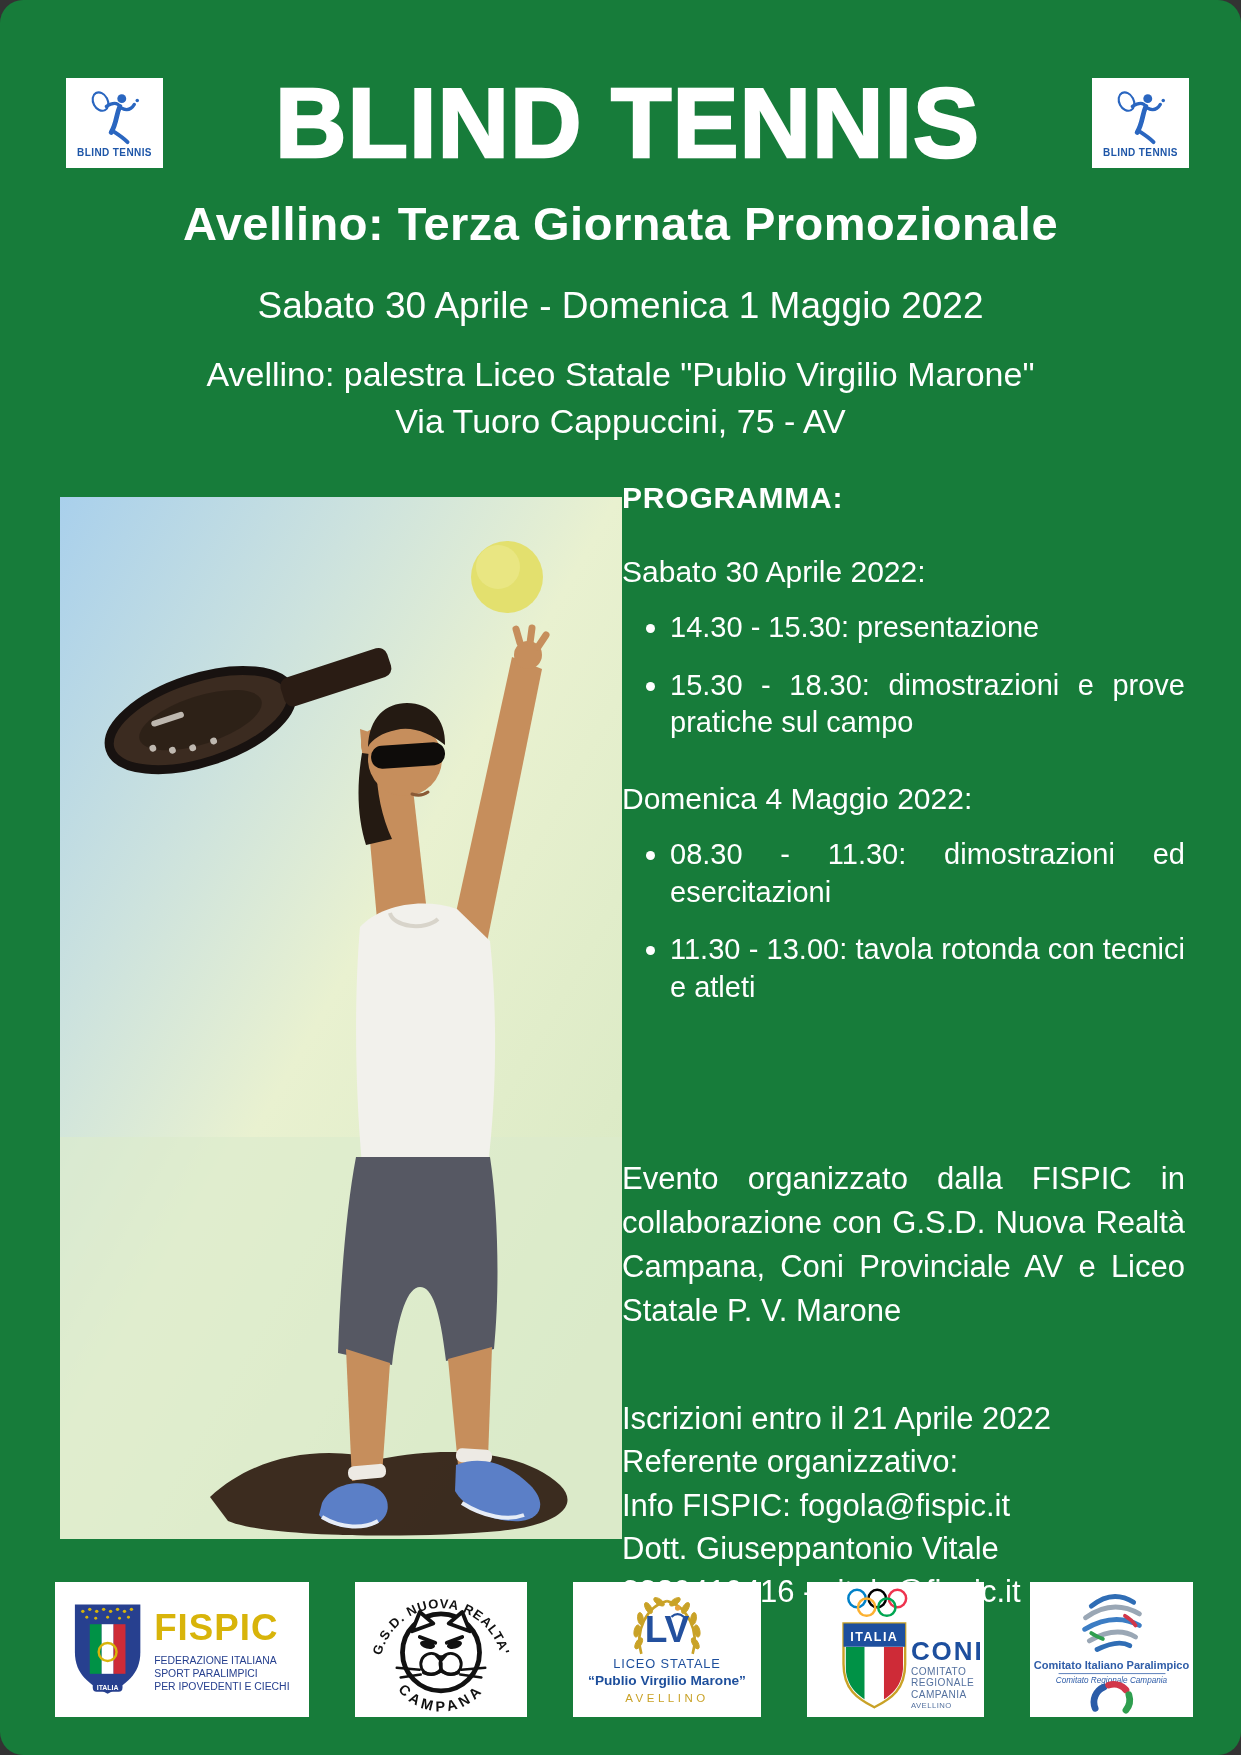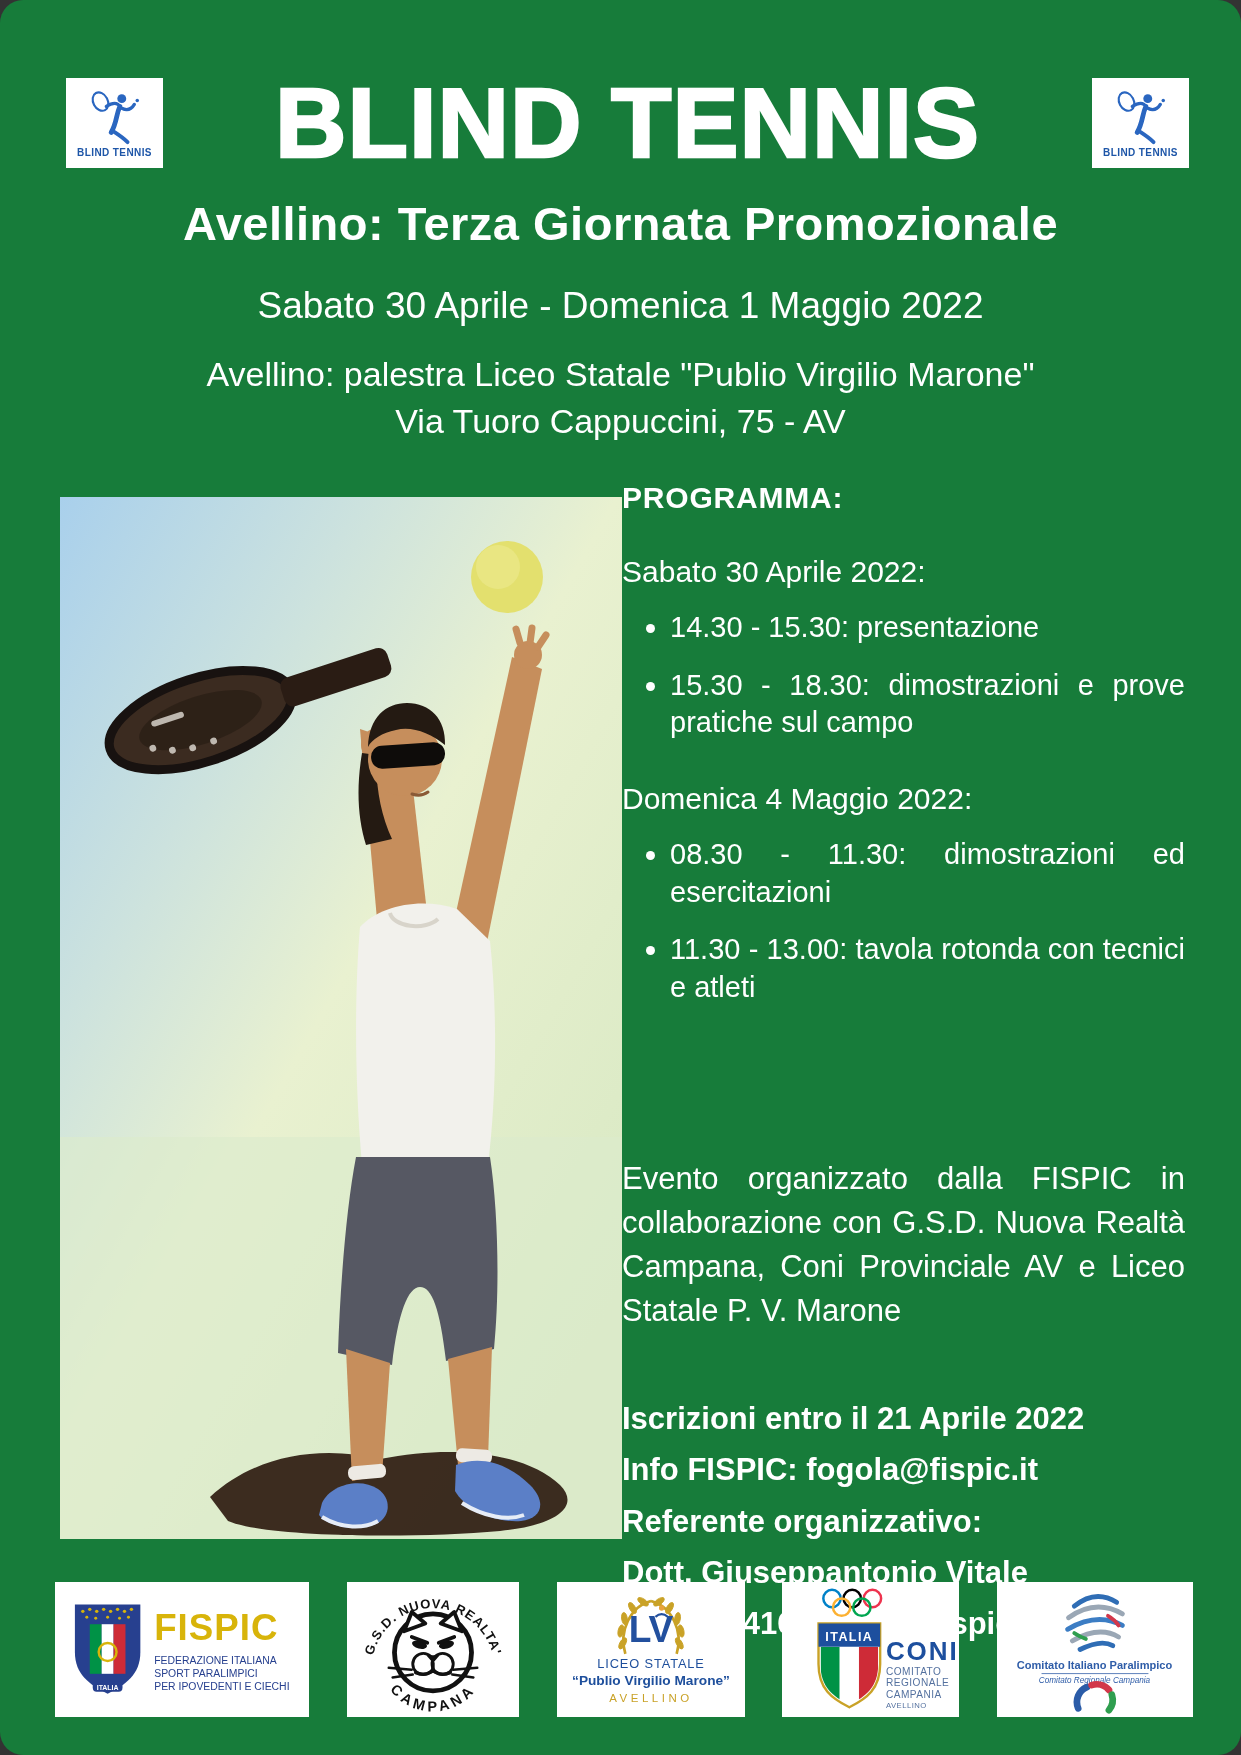--- a/index.html
+++ b/index.html
@@ -29,32 +29,32 @@
   .photo { width:562px; height:1042px; flex:none; margin:0; }
   .photo svg { display:block; width:100%; height:100%; }
   .program { flex:1; margin-top:-16px; min-width:0; }
   .prog-heading { margin:0; font-size:30px; font-weight:700; letter-spacing:.8px; }
   .day { margin-top:40px; }
   .day-title { font-size:30px; }
   .day ul { list-style:disc; margin:8px 0 0; padding-left:48px; }
   .day li { font-size:29px; line-height:1.30; text-align:justify; margin-top:20px; }
   .organizer { margin:150px 0 0; font-size:31px; line-height:1.42; text-align:justify; }
   .registration { margin-top:64px; font-size:31px; line-height:1.40; }
-  .registration div { margin-top:8px;font-weight:bold; }
+  .registration div { margin-top:0; }
   
   .footer {
     position:absolute; left:0; right:0; bottom:38px; height:135px;
     display:flex; justify-content:space-between; padding:0 48px 0 55px;text-align:center;
   }
   .logo-card.big { background:#fff; height:135px; display:flex; align-items:center; justify-content:center; }
   .w-fispic { width:254px; }
   .w-gsd    { width:172px; }
   .w-liceo  { width:188px; }
   .w-coni   { width:177px; }
-  .w-cip    { width:196px; }
+  .w-cip    { width:163px; }
   svg text { font-family:"Liberation Sans", sans-serif; }
 </style>
 </head>
 <body>
 
 <div class="poster">
 
   <header class="header">
     <div class="logo-card small">
       <svg width="58" height="58" viewBox="0 0 60 60" aria-hidden="true">
@@ -183,22 +183,22 @@
         <ul>
           <li>08.30 - 11.30: dimostrazioni ed esercitazioni</li>
           <li>11.30 - 13.00: tavola rotonda con tecnici e atleti</li>
         </ul>
       </div>
 
       <p class="organizer">Evento organizzato dalla FISPIC in collaborazione con G.S.D. Nuova Realtà Campana, Coni Provinciale AV e Liceo Statale P. V. Marone</p>
 
       <div class="registration">
         <div>Iscrizioni entro il 21 Aprile 2022</div>
+        <div>Referente organizzativo:</div>
         <div>Info FISPIC: fogola@fispic.it</div>
-        <div>Referente organizzativo:</div>
         <div>Dott. Giuseppantonio Vitale</div>
         <div>3389419416 - vitale@fispic.it</div>
       </div>
     </section>
   </div>
 
   <footer class="footer">
 
     <div class="logo-card big w-fispic">
       <svg width="238" height="116" viewBox="0 0 240 112" aria-hidden="true">

